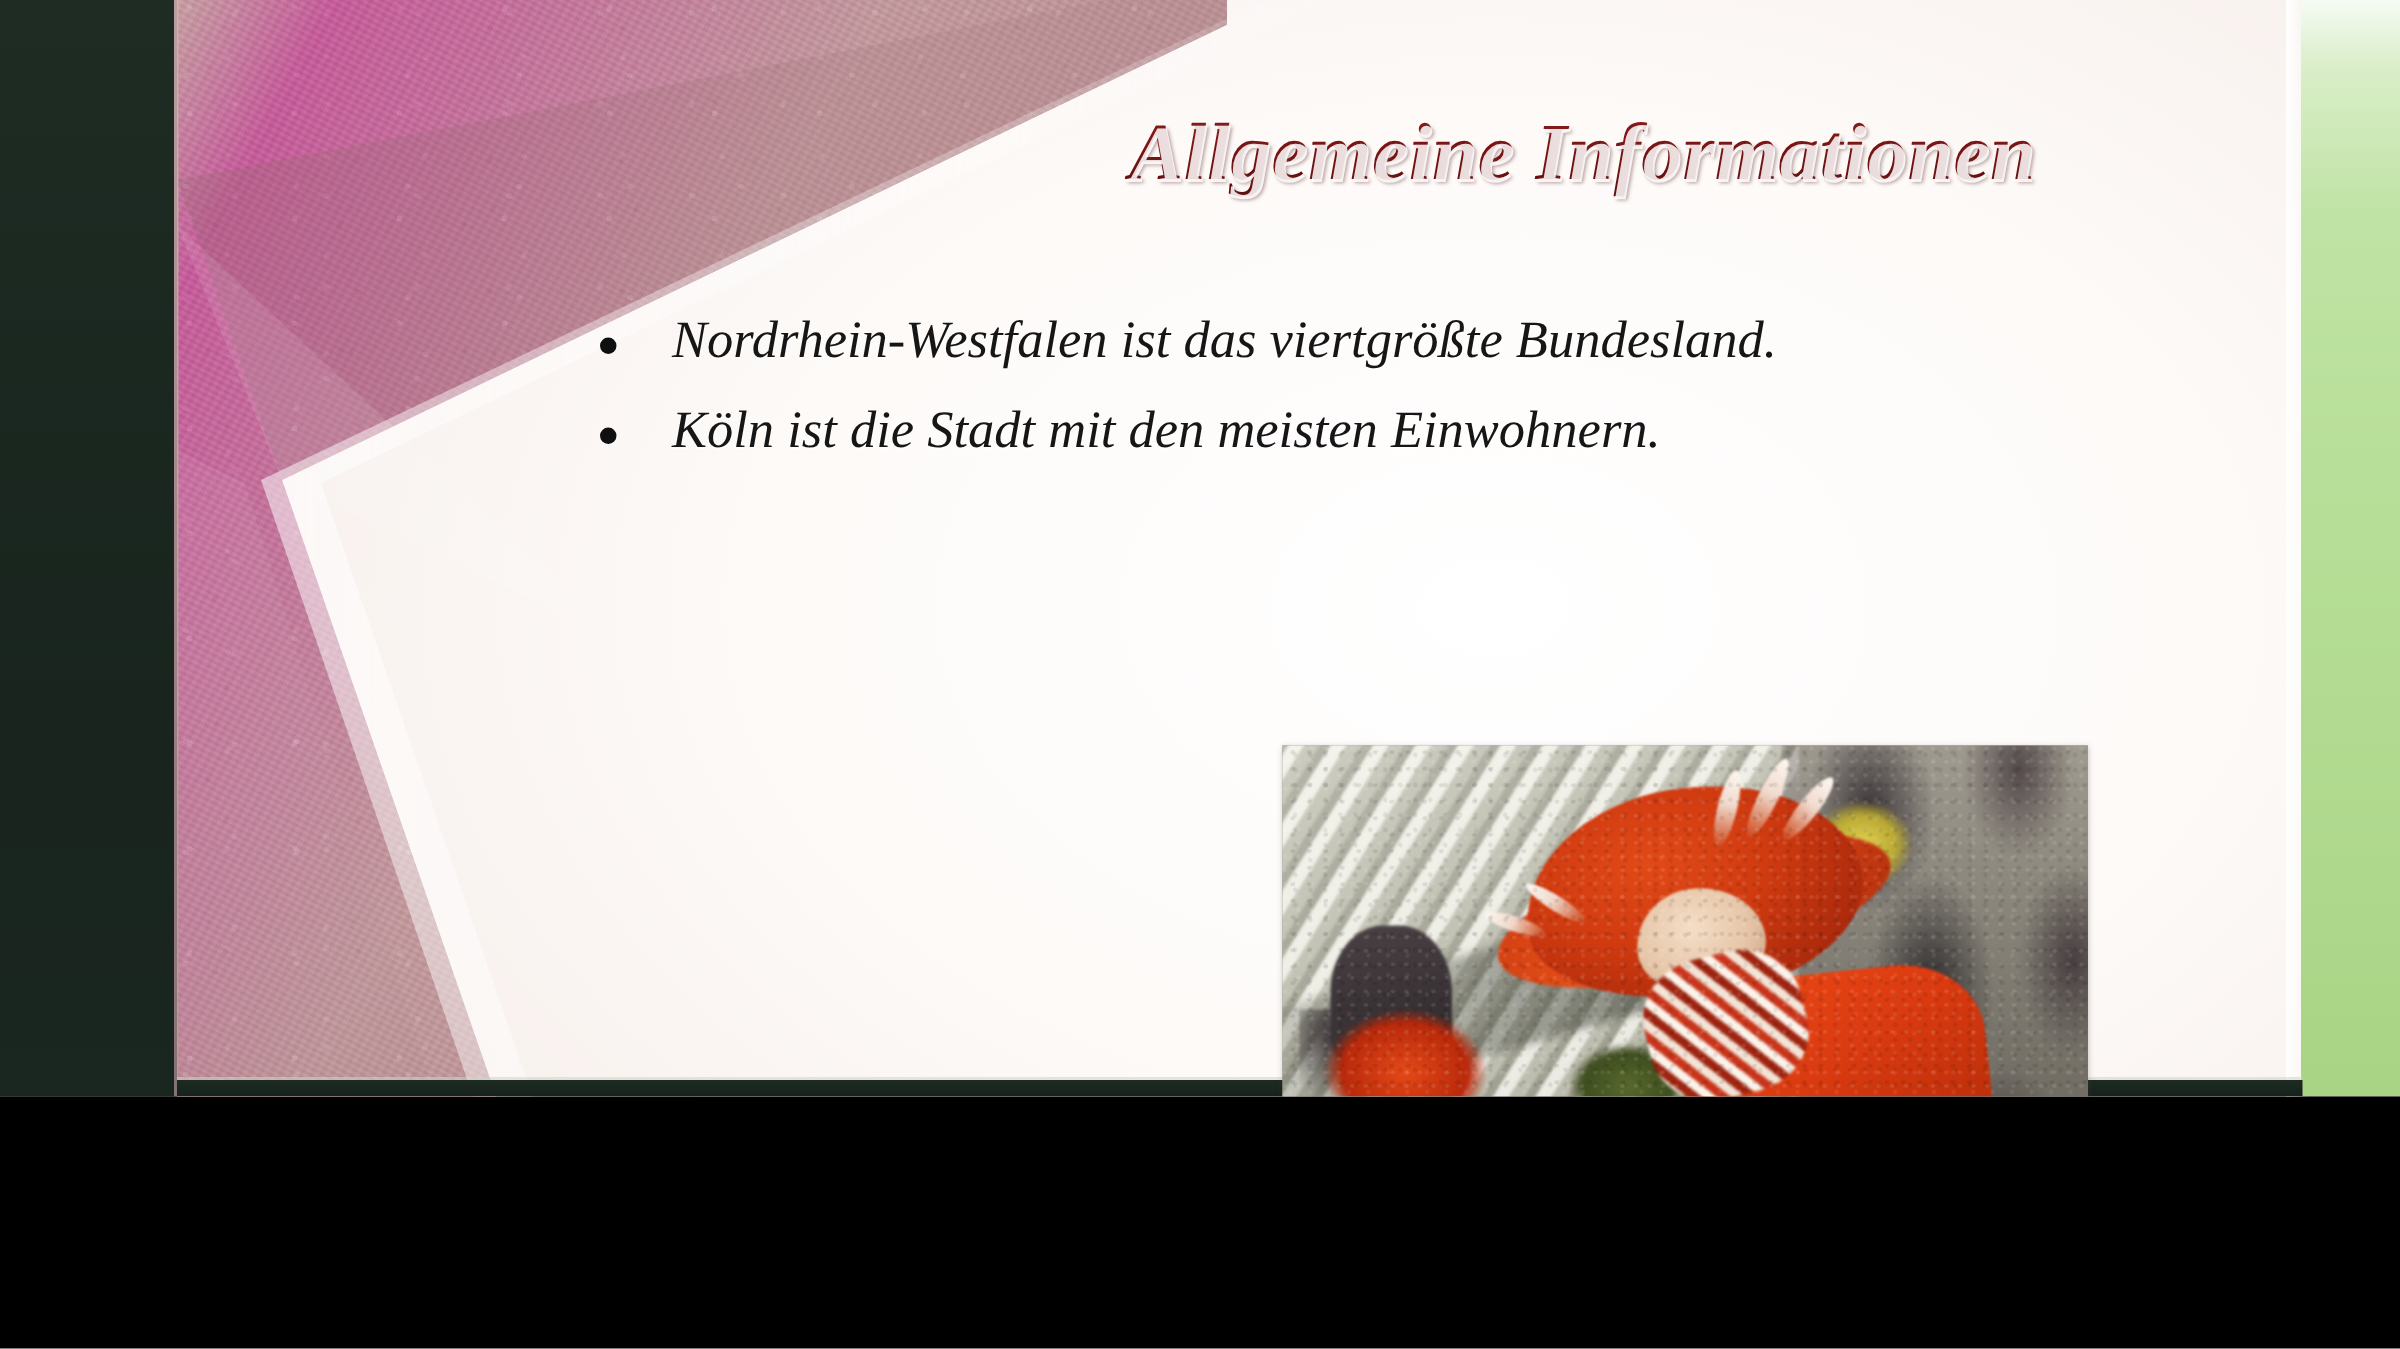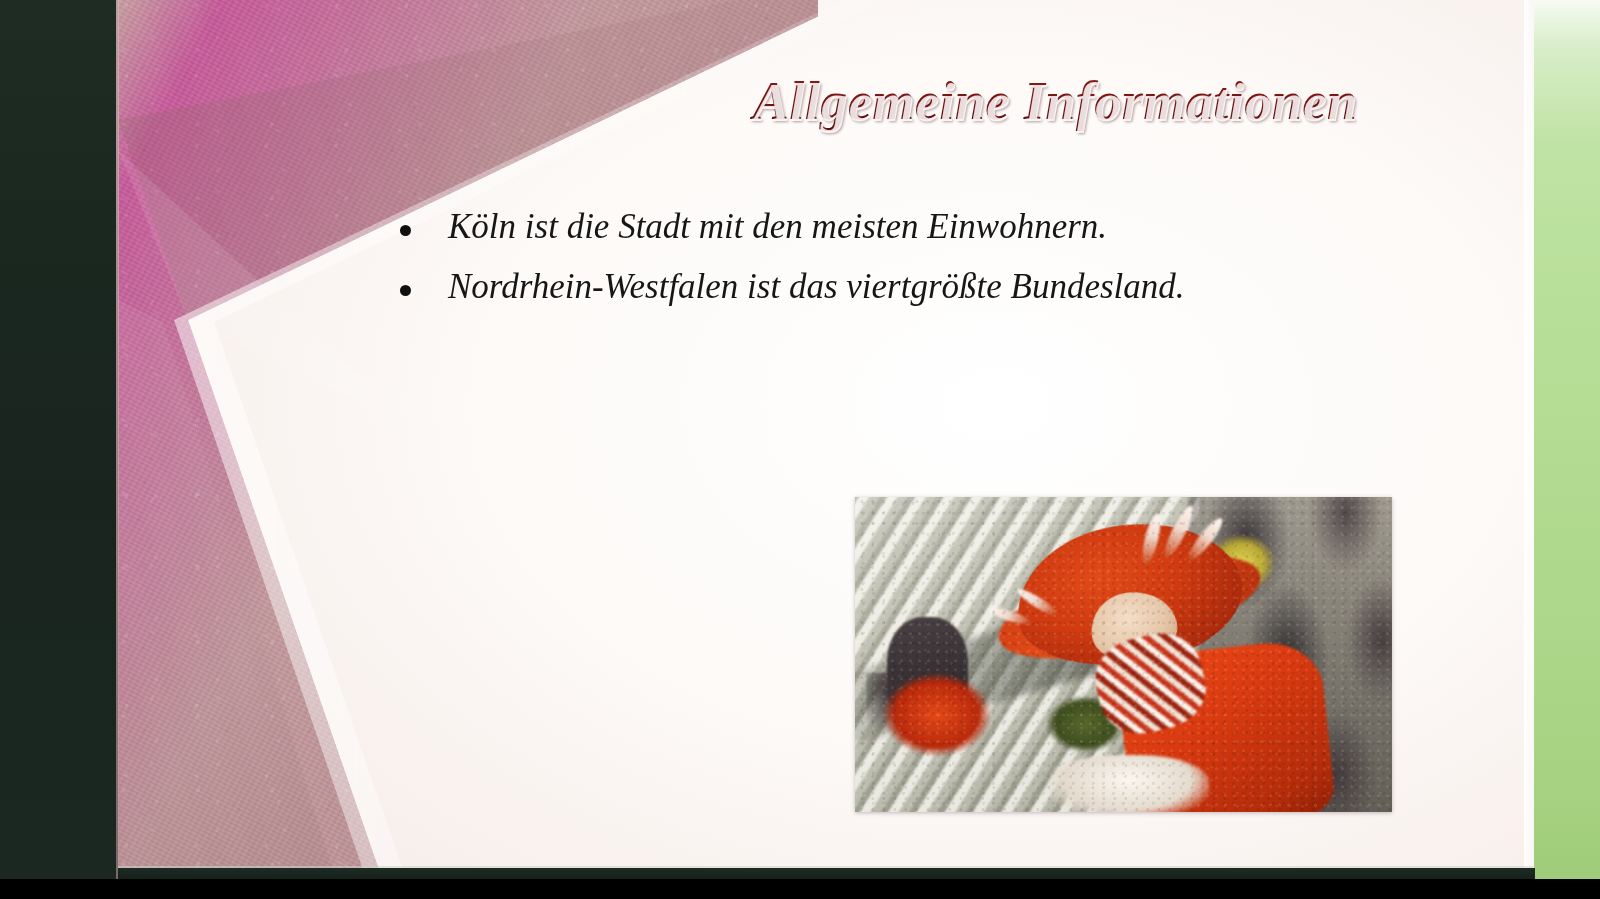--- a/index.html
+++ b/index.html
@@ -3,21 +3,21 @@
 <meta charset="utf-8">
 <style>
   html, body {
     margin: 0;
     padding: 0;
     background: #000;
   }
   #slide {
     position: relative;
     width: 1600px;
-    height: 879px;
+    height: 731px;
     overflow: hidden;
     background: #fdfbfa;
     font-family: "Liberation Serif", "DejaVu Serif", serif;
     text-decoration: underline;
   }
 
   
   .bg-body {
     position: absolute;
     left: 118px; top: 0;
@@ -378,25 +378,25 @@
 
   <div class="bottom-bar-hairline"></div>
   <div class="bottom-bar"></div>
 
   <div class="title-shadowlayer">Allgemeine Informationen</div>
   <div class="title">Allgemeine Informationen</div>
 
   <ul class="bullet-list">
     <li class="bullet-item">
       <span class="bullet-dot"></span>
-      <span>Köln ist die Stadt mit den meisten Einwohnern.</span>
+      <span>Nordrhein-Westfalen ist das viertgrößte Bundesland.</span>
     </li>
     <li class="bullet-item">
       <span class="bullet-dot"></span>
-      <span>Nordrhein-Westfalen ist das viertgrößte Bundesland.</span>
+      <span>Köln ist die Stadt mit den meisten Einwohnern.</span>
     </li>
   </ul>
 
   <div class="photo-frame">
     <div class="photo-canvas">
       <div class="ph-bg"></div>
       <div class="ph-stair"></div>
       <div class="ph-darkband"></div>
       <div class="ph-crowd-right"></div>
       <div class="ph-darkfig-left"></div>

